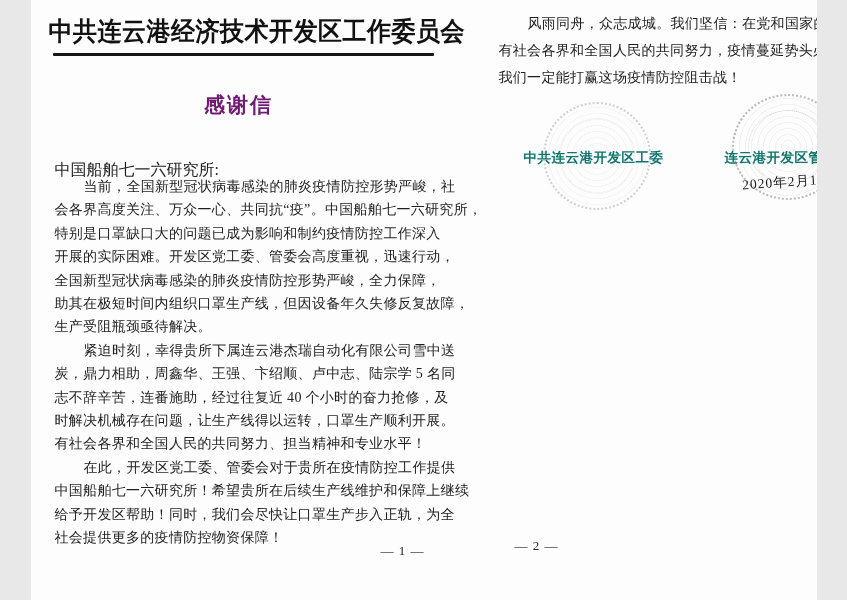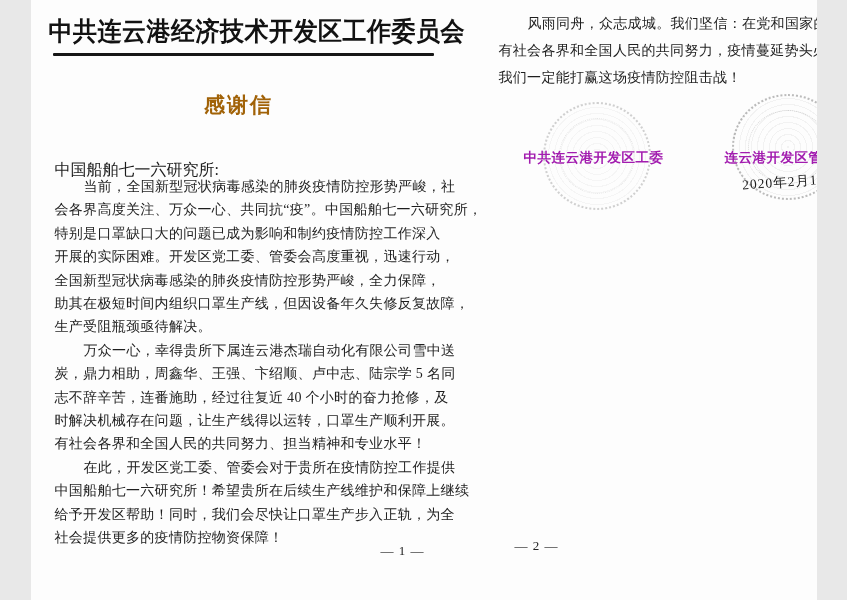--- a/index.html
+++ b/index.html
@@ -23,21 +23,21 @@
     transform:scaleY(1.08);transform-origin:top center;
     color:#121212;
   }
   .letterhead-rule{
     position:absolute;left:22px;top:53px;width:381px;height:3px;
     background:#161616;border-radius:1px;
   }
   .letter-title{
     position:absolute;left:0;top:91px;width:416px;
     font-size:21px;font-weight:bold;text-align:center;
-    letter-spacing:2px;color:#a16207;
+    letter-spacing:2px;color:#701a75;
   }
   .salutation{
     position:absolute;left:24px;top:160px;
     font-size:16px;white-space:nowrap;
   }
   .body1{
     position:absolute;left:24px;top:175px;width:400px;
     font-size:14px;line-height:23.4px;
   }
   .body2{
@@ -61,21 +61,21 @@
         rgba(110,110,110,.10) 0 1px, transparent 1px 6px);
   }
   .seal-inner{
     position:absolute;inset:14px;border-radius:50%;
     border:1px dotted rgba(120,120,120,.35);
   }
   .seal-left{left:512px;top:102px;width:104px;height:104px;opacity:.55;}
   .seal-right{left:701px;top:94px;width:108px;height:102px;opacity:.8;}
   .sig{
     position:absolute;font-size:13.5px;font-weight:bold;
-    white-space:nowrap;text-align:center;width:140px;color:#a21caf;
+    white-space:nowrap;text-align:center;width:140px;color:#0f766e;
     letter-spacing:0.5px;
   }
   .sig-left{left:493px;top:149px;}
   .sig-right{left:687px;top:149px;}
   .sig-date{
     position:absolute;left:700px;top:173px;width:120px;
     font-size:13.5px;text-align:center;white-space:nowrap;
     transform:rotate(-4deg);color:#1a1a1a;letter-spacing:1px;
   }
 </style>
@@ -91,21 +91,21 @@
     <div class="salutation">中国船舶七一六研究所:</div>
 
     <div class="body1">
       <div class="line indent">当前，全国新型冠状病毒感染的肺炎疫情防控形势严峻，社</div>
       <div class="line">会各界高度关注、万众一心、共同抗“疫”。中国船舶七一六研究所，</div>
       <div class="line">特别是口罩缺口大的问题已成为影响和制约疫情防控工作深入</div>
       <div class="line">开展的实际困难。开发区党工委、管委会高度重视，迅速行动，</div>
       <div class="line">全国新型冠状病毒感染的肺炎疫情防控形势严峻，全力保障，</div>
       <div class="line">助其在极短时间内组织口罩生产线，但因设备年久失修反复故障，</div>
       <div class="line">生产受阻瓶颈亟待解决。</div>
-      <div class="line indent">万众一心，幸得贵所下属连云港杰瑞自动化有限公司雪中送</div>
+      <div class="line indent">紧迫时刻，幸得贵所下属连云港杰瑞自动化有限公司雪中送</div>
       <div class="line">炭，鼎力相助，周鑫华、王强、卞绍顺、卢中志、陆宗学 5 名同</div>
       <div class="line">志不辞辛苦，连番施助，经过往复近 40 个小时的奋力抢修，及</div>
       <div class="line">时解决机械存在问题，让生产线得以运转，口罩生产顺利开展。</div>
       <div class="line">有社会各界和全国人民的共同努力、担当精神和专业水平！</div>
       <div class="line indent">在此，开发区党工委、管委会对于贵所在疫情防控工作提供</div>
       <div class="line">中国船舶七一六研究所！希望贵所在后续生产线维护和保障上继续</div>
       <div class="line">给予开发区帮助！同时，我们会尽快让口罩生产步入正轨，为全</div>
       <div class="line">社会提供更多的疫情防控物资保障！</div>
     </div>
 

